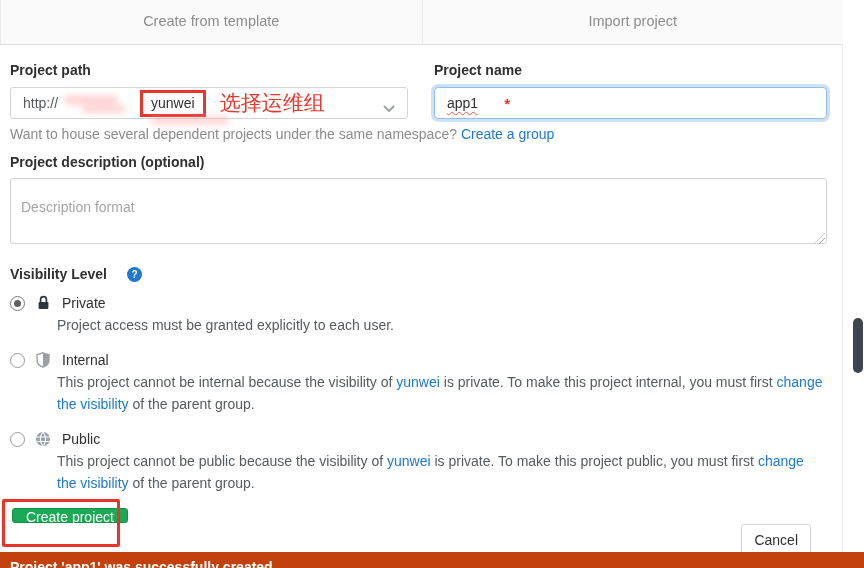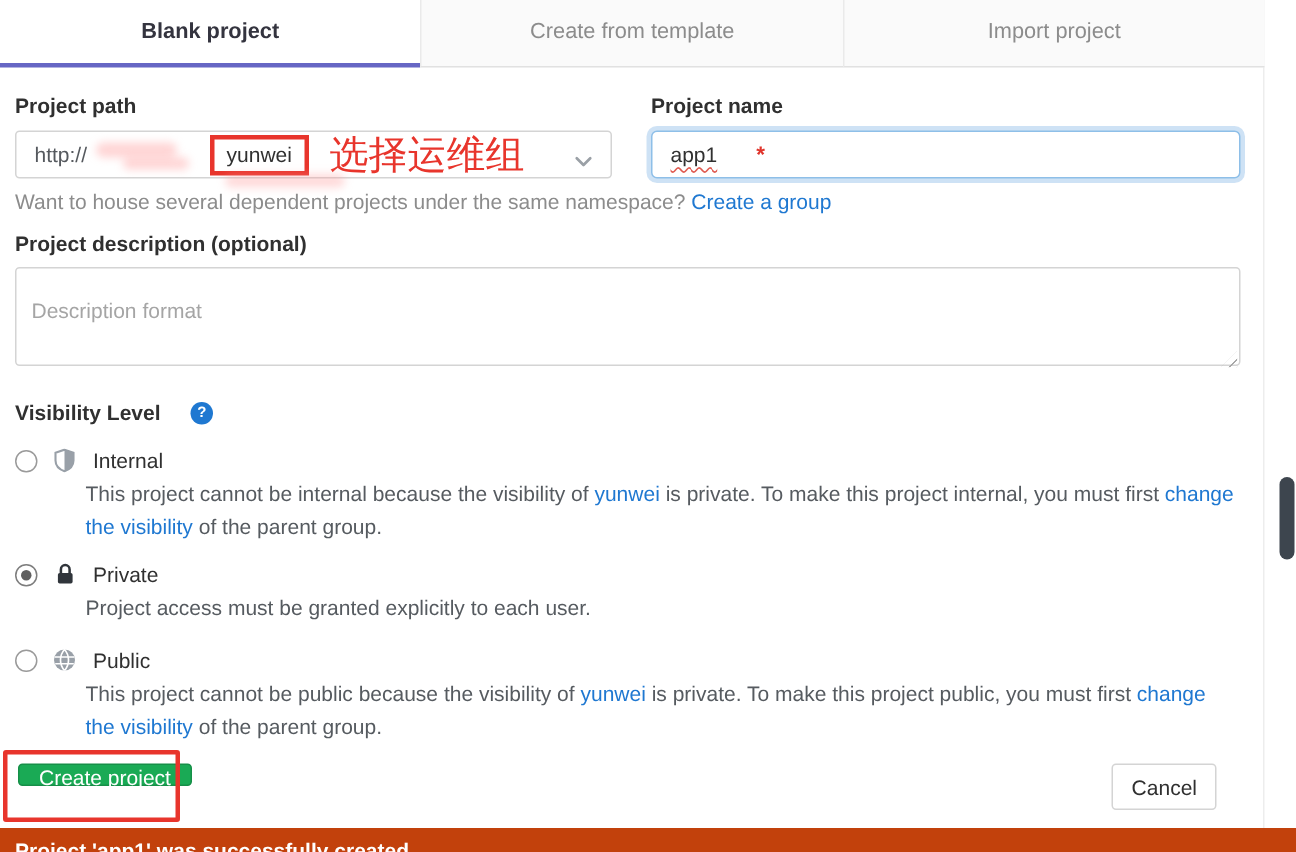--- a/index.html
+++ b/index.html
@@ -43,21 +43,21 @@
   .censored { position: relative; width: 72px; height: 24px; margin-left: 4px; }
   .smudge { position: absolute; border-radius: 8px; filter: blur(3px); background: rgba(255,150,150,0.40); }
   .smudge.s1 { left: 2px; top: 4px; width: 54px; height: 10px; }
   .smudge.s2 { left: 20px; top: 14px; width: 44px; height: 8px; }
   .smudge-outside { position: absolute; left: 150px; top: 116px; width: 80px; height: 9px;
     border-radius: 8px; filter: blur(3px); background: rgba(255,150,150,0.35); }
   .ns-redbox {
     border: 3px solid #e8352c; padding: 2px 8px 3px 8px; margin-left: 6px;
     font-size: 14px; color: #303030; background: #fff;
   }
-  .cn-note { margin-left: 14px; font-size: 26px; color: #e8352c; white-space: nowrap; }
+  .cn-note { margin-left: 14px; font-size: 21px; color: #e8352c; white-space: nowrap; }
   .chevron { position: absolute; right: 12px; top: 11px; }
 
   .name-input {
     height: 32px; border: 1px solid #8ebfe8; border-radius: 4px; background: #fff;
     box-shadow: 0 0 0 3px rgba(125, 180, 230, 0.38);
     display: flex; align-items: center; padding-left: 12px; font-size: 14px; cursor: text;
   }
   .name-value {
     color: #303030;
     text-decoration-line: underline; text-decoration-style: wavy;
@@ -111,21 +111,21 @@
   .btn-create {
     height: 15px; padding: 0 13px; background: #1aaa55; border: 1px solid #168f48;
     border-radius: 3px; color: #fff; font-size: 14px; cursor: pointer;
     font-family: "Liberation Sans", "DejaVu Sans", sans-serif;
   }
   .red-outline {
     position: absolute; left: -10px; top: -9px; width: 118px; height: 48px;
     border: 3px solid #e8352c; border-radius: 2px; pointer-events: none;
   }
   .btn-cancel {
-    position: absolute; right: 16px; top: 0; height: 31px; padding: 0 12px;
+    position: absolute; right: 16px; top: 16px; height: 31px; padding: 0 12px;
     background: #fff; border: 1px solid #d4d4d4; border-radius: 3px;
     color: #303030; font-size: 14px; cursor: pointer;
     font-family: "Liberation Sans", "DejaVu Sans", sans-serif;
   }
   .footer-divider { margin-top: 13px; border-top: 1px solid #e5e5e5; width: 100%; }
 
   
   .flash-bar {
     position: absolute; left: 0; right: 0; bottom: 0; height: 16px;
     background: #c2410c; overflow: hidden;
@@ -140,21 +140,20 @@
     position: absolute; right: 1px; top: 318px; width: 10px; height: 55px;
     background: #3d454e; border-radius: 6px; cursor: grab;
   }
 </style>
 </head>
 <body>
 
 <div class="panel">
 
   <div class="tabs">
-    <div class="tab active">Blank project</div>
     <div class="tab">Create from template</div>
     <div class="tab">Import project</div>
   </div>
 
   <div class="content">
 
     <div class="row1">
       <div class="col-path">
         <div class="field-label">Project path</div>
         <div class="path-control">
@@ -191,54 +190,54 @@
     <div class="textarea-wrap">
       <textarea class="desc-input" placeholder="Description format" style=""></textarea>
       <div class="resize-handle"></div>
     </div>
 
     <div class="vis-label-row">
       <span class="field-label">Visibility Level</span>
       <span class="help-icon">?</span>
     </div>
 
+    <div class="vis-option">
+      <div class="vis-row">
+        <span class="radio checked"></span>
+        <span class="vis-icon">
+          <svg width="15" height="16" viewBox="0 0 15 16">
+              <path d="M4.6 7 V4.6 a2.9 2.9 0 0 1 5.8 0 V7" fill="none" stroke="#30353b" stroke-width="1.7"></path>
+              <rect x="2.6" y="7" width="9.8" height="7" rx="1.2" fill="#30353b"></rect>
+            </svg>
+        </span>
+        <span class="vis-name">Private</span>
+      </div>
+      <div class="vis-desc">Project access must be granted explicitly to each user.</div>
+    </div>
+
     <div class="vis-option" style="margin-top:16px;">
       <div class="vis-row">
         <span class="radio"></span>
         <span class="vis-icon">
           <svg width="14" height="16" viewBox="0 0 14 16">
               <path d="M7 0.8 L13 2.8 V8 C13 11.6 10.2 14 7 15.2 C3.8 14 1 11.6 1 8 V2.8 Z" fill="#fff" stroke="#99a0a8" stroke-width="1.4"></path>
               <path d="M7 0.8 L13 2.8 V8 C13 11.6 10.2 14 7 15.2 Z" fill="#99a0a8"></path>
             </svg>
         </span>
         <span class="vis-name">Internal</span>
       </div>
       <div class="vis-desc">
         <span>This project cannot be internal because the visibility of</span>
         <a class="link">yunwei</a>
         <span>is private. To make this project internal, you must first</span>
         <a class="link">change the visibility</a>
         <span>of the parent group.</span>
       </div>
     </div>
 
-    <div class="vis-option">
-      <div class="vis-row">
-        <span class="radio checked"></span>
-        <span class="vis-icon">
-          <svg width="15" height="16" viewBox="0 0 15 16">
-              <path d="M4.6 7 V4.6 a2.9 2.9 0 0 1 5.8 0 V7" fill="none" stroke="#30353b" stroke-width="1.7"></path>
-              <rect x="2.6" y="7" width="9.8" height="7" rx="1.2" fill="#30353b"></rect>
-            </svg>
-        </span>
-        <span class="vis-name">Private</span>
-      </div>
-      <div class="vis-desc">Project access must be granted explicitly to each user.</div>
-    </div>
-
     <div class="vis-option" style="margin-top:16px;">
       <div class="vis-row">
         <span class="radio"></span>
         <span class="vis-icon">
           <svg width="16" height="16" viewBox="0 0 16 16">
               <circle cx="8" cy="8" r="7" fill="#99a0a8"></circle>
               <path d="M8 1 a10.5 10.5 0 0 0 0 14 M8 1 a10.5 10.5 0 0 1 0 14 M1.4 6 H14.6 M1.8 10.5 H14.2" fill="none" stroke="#fff" stroke-width="1.1"></path>
             </svg>
         </span>
         <span class="vis-name">Public</span>

